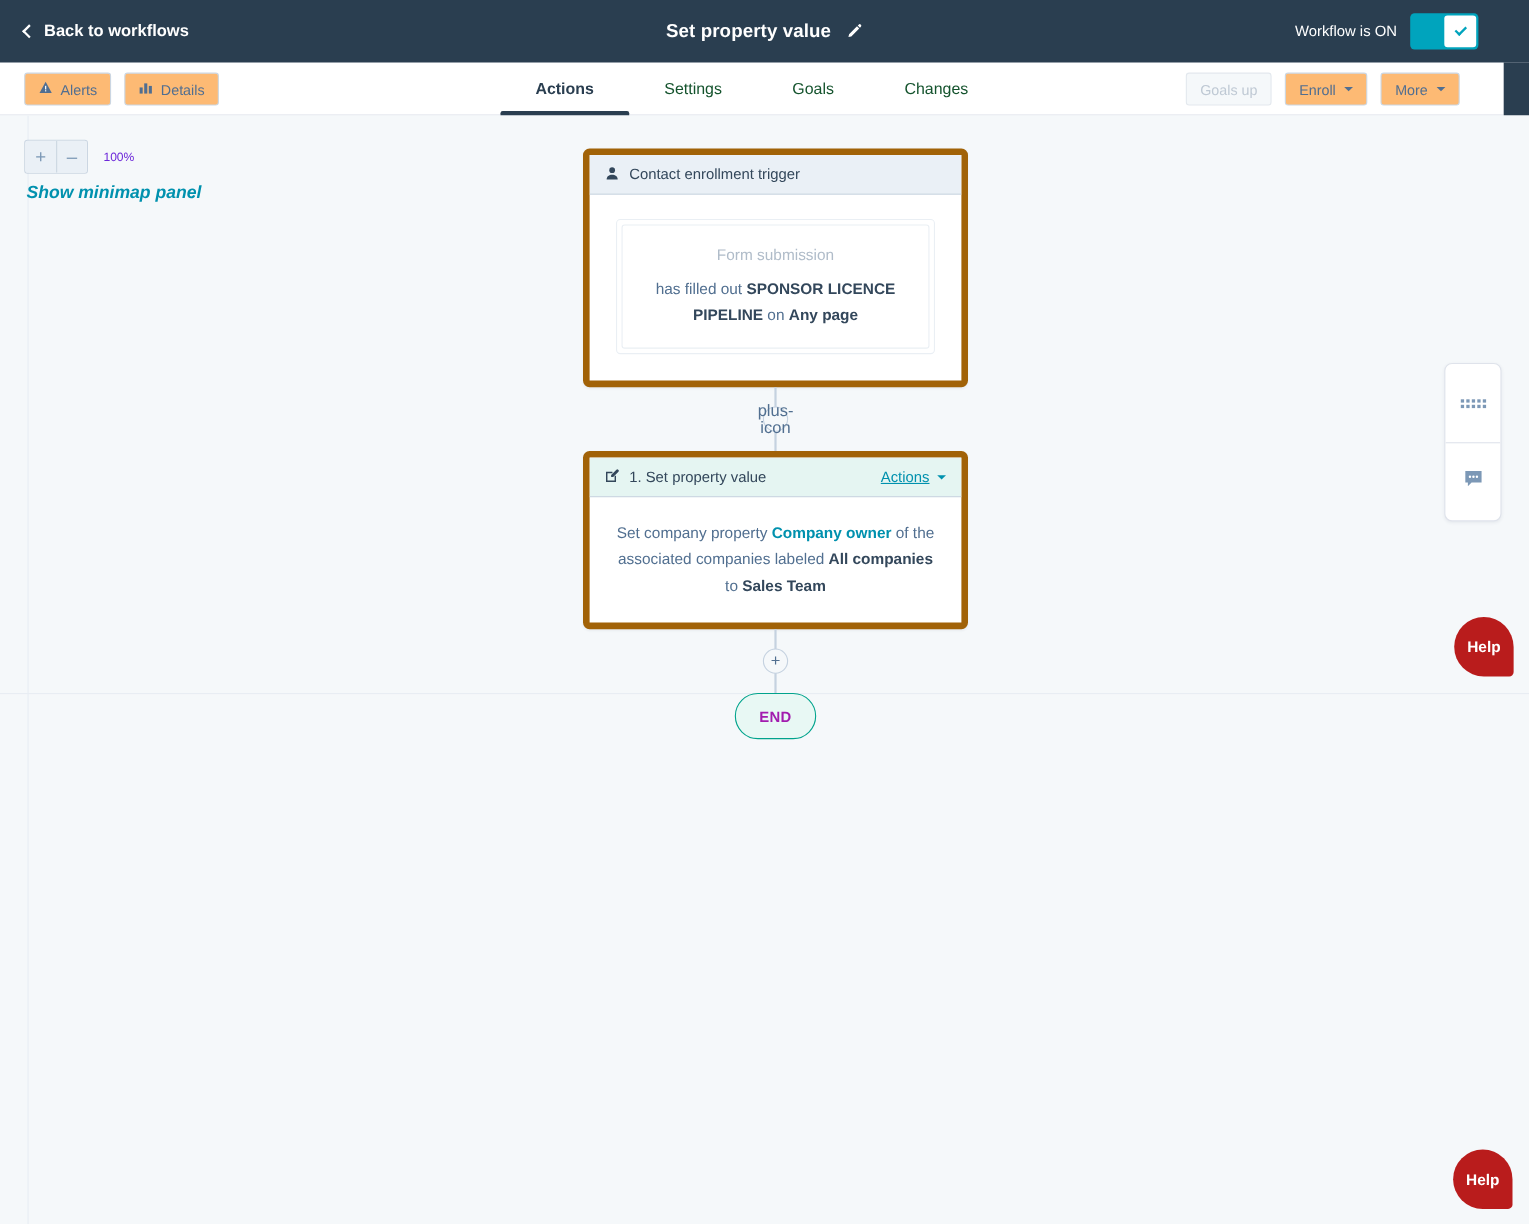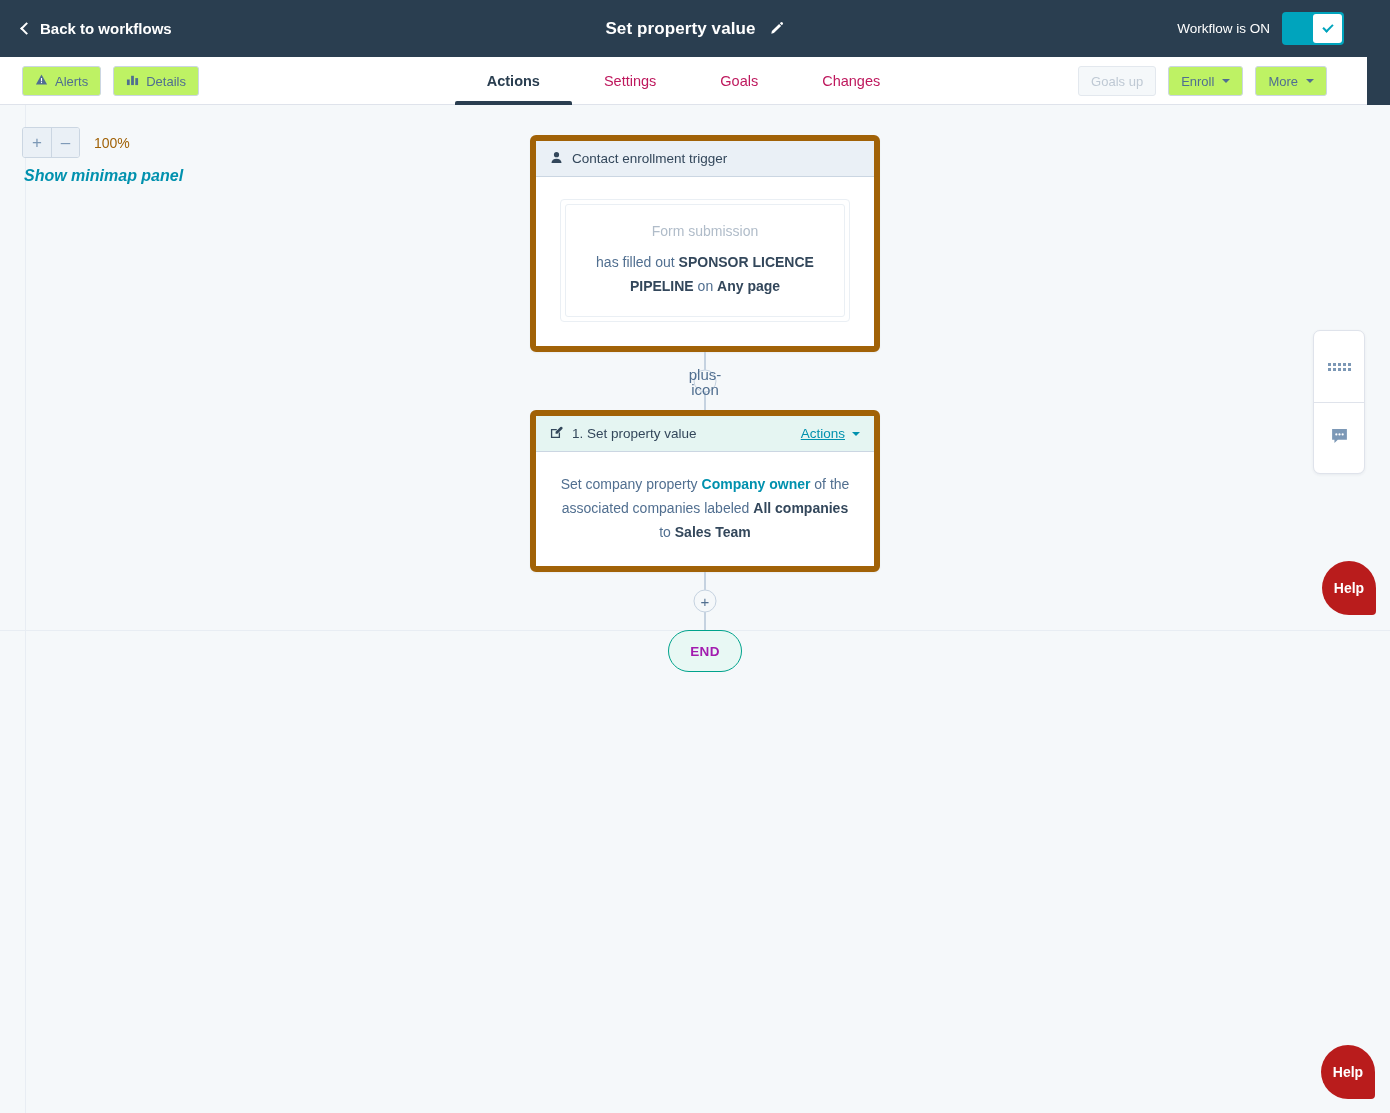--- a/index.html
+++ b/index.html
@@ -61,40 +61,40 @@
     position: absolute; left: 0; top: 57px; width: 1367px; height: 48px;
     background: #ffffff; border-bottom: 1px solid #dfe3eb;
   }
   .toolbar-right-fill {
     position: absolute; left: 1367px; top: 57px; width: 23px; height: 48px;
     background: #2a3e50;
   }
   .tb-left { position: absolute; left: 22px; top: 9px; display: flex; gap: 12px; }
   .btn {
     height: 30px; padding: 0 12px; border: 1px solid #cbd6e2; border-radius: 3px;
-    background: #bef264; color: #506e91; font-size: 13px;
+    background: #fdba74; color: #506e91; font-size: 13px;
     display: inline-flex; align-items: center; gap: 7px; cursor: pointer;
     font-family: "Liberation Sans", sans-serif;
   }
   .btn.disabled { color: #bfc9d4; border-color: #e3e8ee; background: #f5f8fa; cursor: default; }
   .caret-down {
     display: inline-block; width: 0; height: 0;
     border-left: 4px solid transparent; border-right: 4px solid transparent;
     border-top: 4.5px solid currentColor; margin-left: 1px;
   }
   .tb-right { position: absolute; right: 40px; top: 9px; display: flex; gap: 12px; }
 
   .tabs {
     position: absolute; left: 0; right: 0; top: 0; height: 48px;
     display: flex; align-items: center; justify-content: center; gap: 0;
   }
   .tab {
     position: relative; height: 48px; padding: 0 32px;
     display: flex; align-items: center; justify-content: center;
-    font-size: 14.5px; color: #be185d; cursor: pointer;
+    font-size: 14.5px; color: #14532d; cursor: pointer;
   }
   .tab.active { color: #2a3e50; font-weight: bold; }
   .tab.active::after {
     content: ""; position: absolute; left: 0; right: 0; bottom: 0;
     height: 4px; background: #2a3e50; border-radius: 2px 2px 0 0;
   }
 
   
   .canvas {
     position: absolute; left: 0; top: 105px; width: 1390px; height: 1008px;
@@ -111,21 +111,21 @@
 
   .zoom-ctl { position: absolute; left: 22px; top: 22px; display: flex; align-items: center; gap: 14px; }
   .zoom-group { display: flex; border: 1px solid #cbd6e2; border-radius: 3px; overflow: hidden; }
   .zoom-btn {
     width: 28px; height: 29px; background: #eaf0f6; color: #7c98b6;
     display: flex; align-items: center; justify-content: center;
     font-size: 17px; cursor: pointer; border: none;
     font-family: "Liberation Sans", sans-serif;
   }
   .zoom-btn + .zoom-btn { border-left: 1px solid #cbd6e2; }
-  .zoom-pct { font-size: 14px; color: #a16207; }
+  .zoom-pct { font-size: 11px; color: #6d28d9; }
   .minimap-link {
     position: absolute; left: 24px; top: 62px;
     color: #0091ae; font-size: 16px; font-weight: bold; cursor: pointer; font-style: italic;
   }
 
   
   .flow { position: absolute; left: 530px; top: 30px; width: 350px; }
 
   .node-card {
     width: 350px; background: #ffffff;

